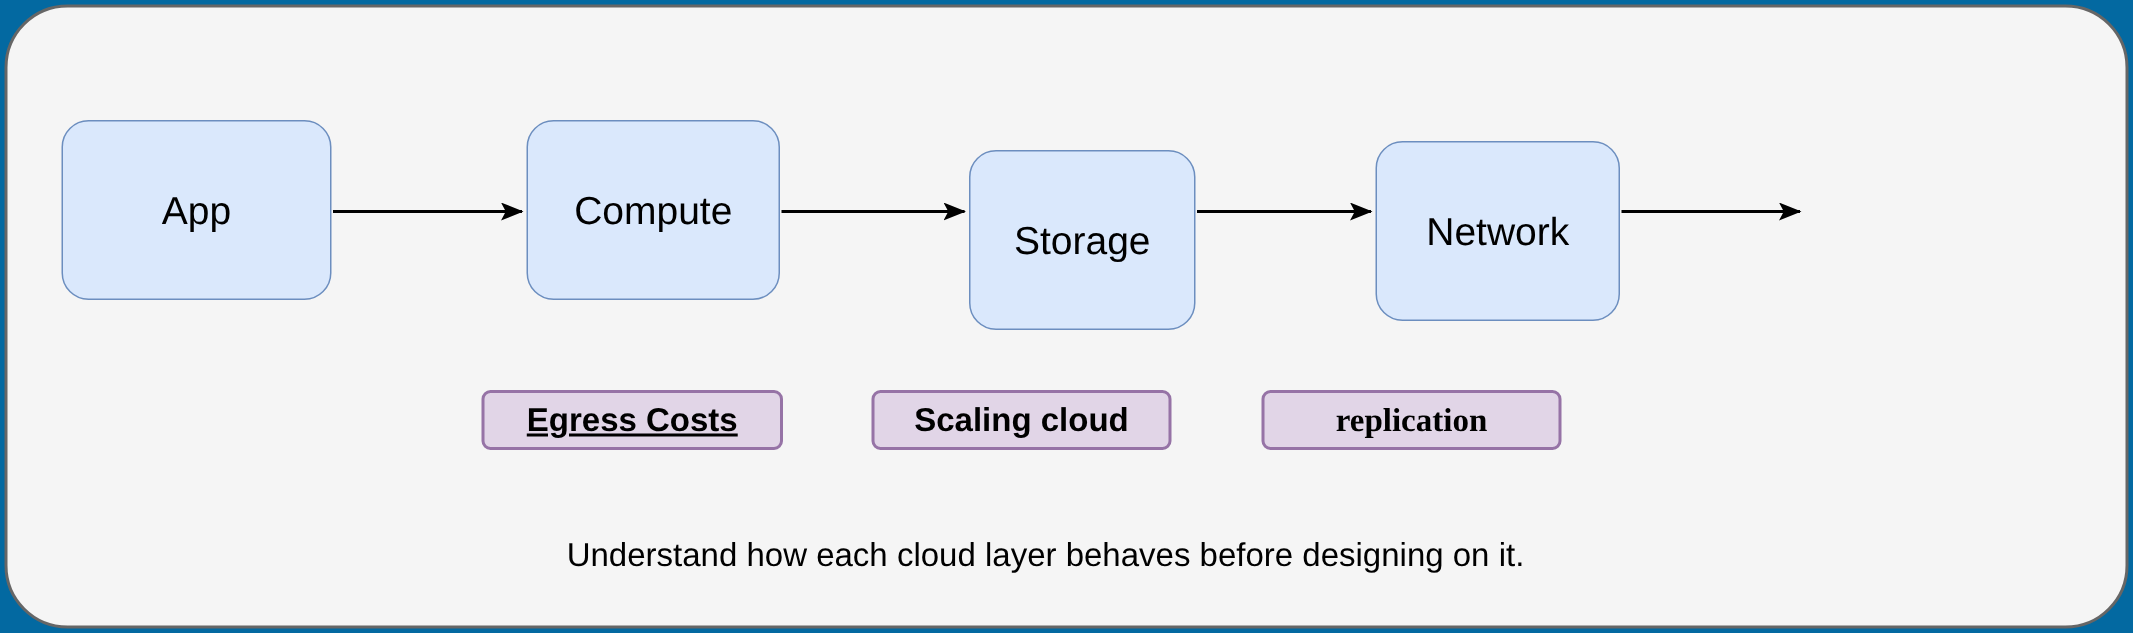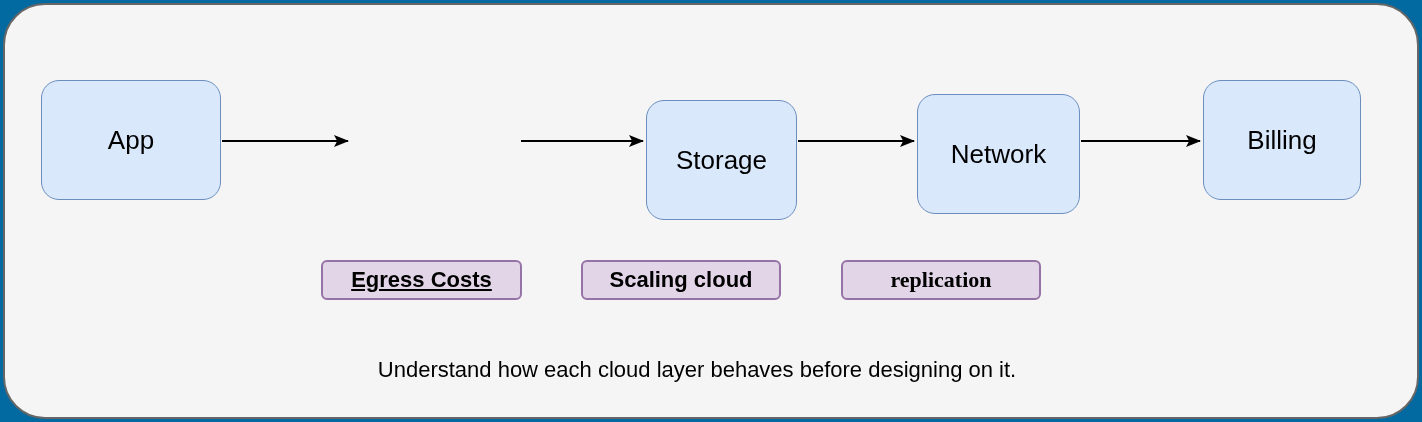--- a/index.html
+++ b/index.html
@@ -86,28 +86,28 @@
 </style>
 </head>
 <body>
 
 <div class="page">
   <div class="canvas"></div>
 
   <div class="node n0">
     <span>App</span>
   </div>
+  <div class="node n1">
+    <span>Compute</span>
+  </div>
   <div class="node n2">
     <span>Storage</span>
   </div>
   <div class="node n3">
     <span>Network</span>
-  </div>
-  <div class="node n4">
-    <span>Billing</span>
   </div>
 
   <svg class="arrow-layer" width="1422" height="422" viewBox="0 0 1422 422" xmlns="http://www.w3.org/2000/svg">
     <defs>
       <marker id="arrowhead" markerUnits="userSpaceOnUse" markerWidth="15" markerHeight="12" viewBox="0 0 15 12" refX="14" refY="6" orient="auto">
         <path d="M0,0 L15,6 L0,12 L3.2,6 Z" fill="#000000"></path>
       </marker>
     </defs>
     <line x1="222" y1="141" x2="348" y2="141" stroke="#000000" stroke-width="2" marker-end="url(#arrowhead)"></line>
     <line x1="521" y1="141" x2="643" y2="141" stroke="#000000" stroke-width="2" marker-end="url(#arrowhead)"></line>

